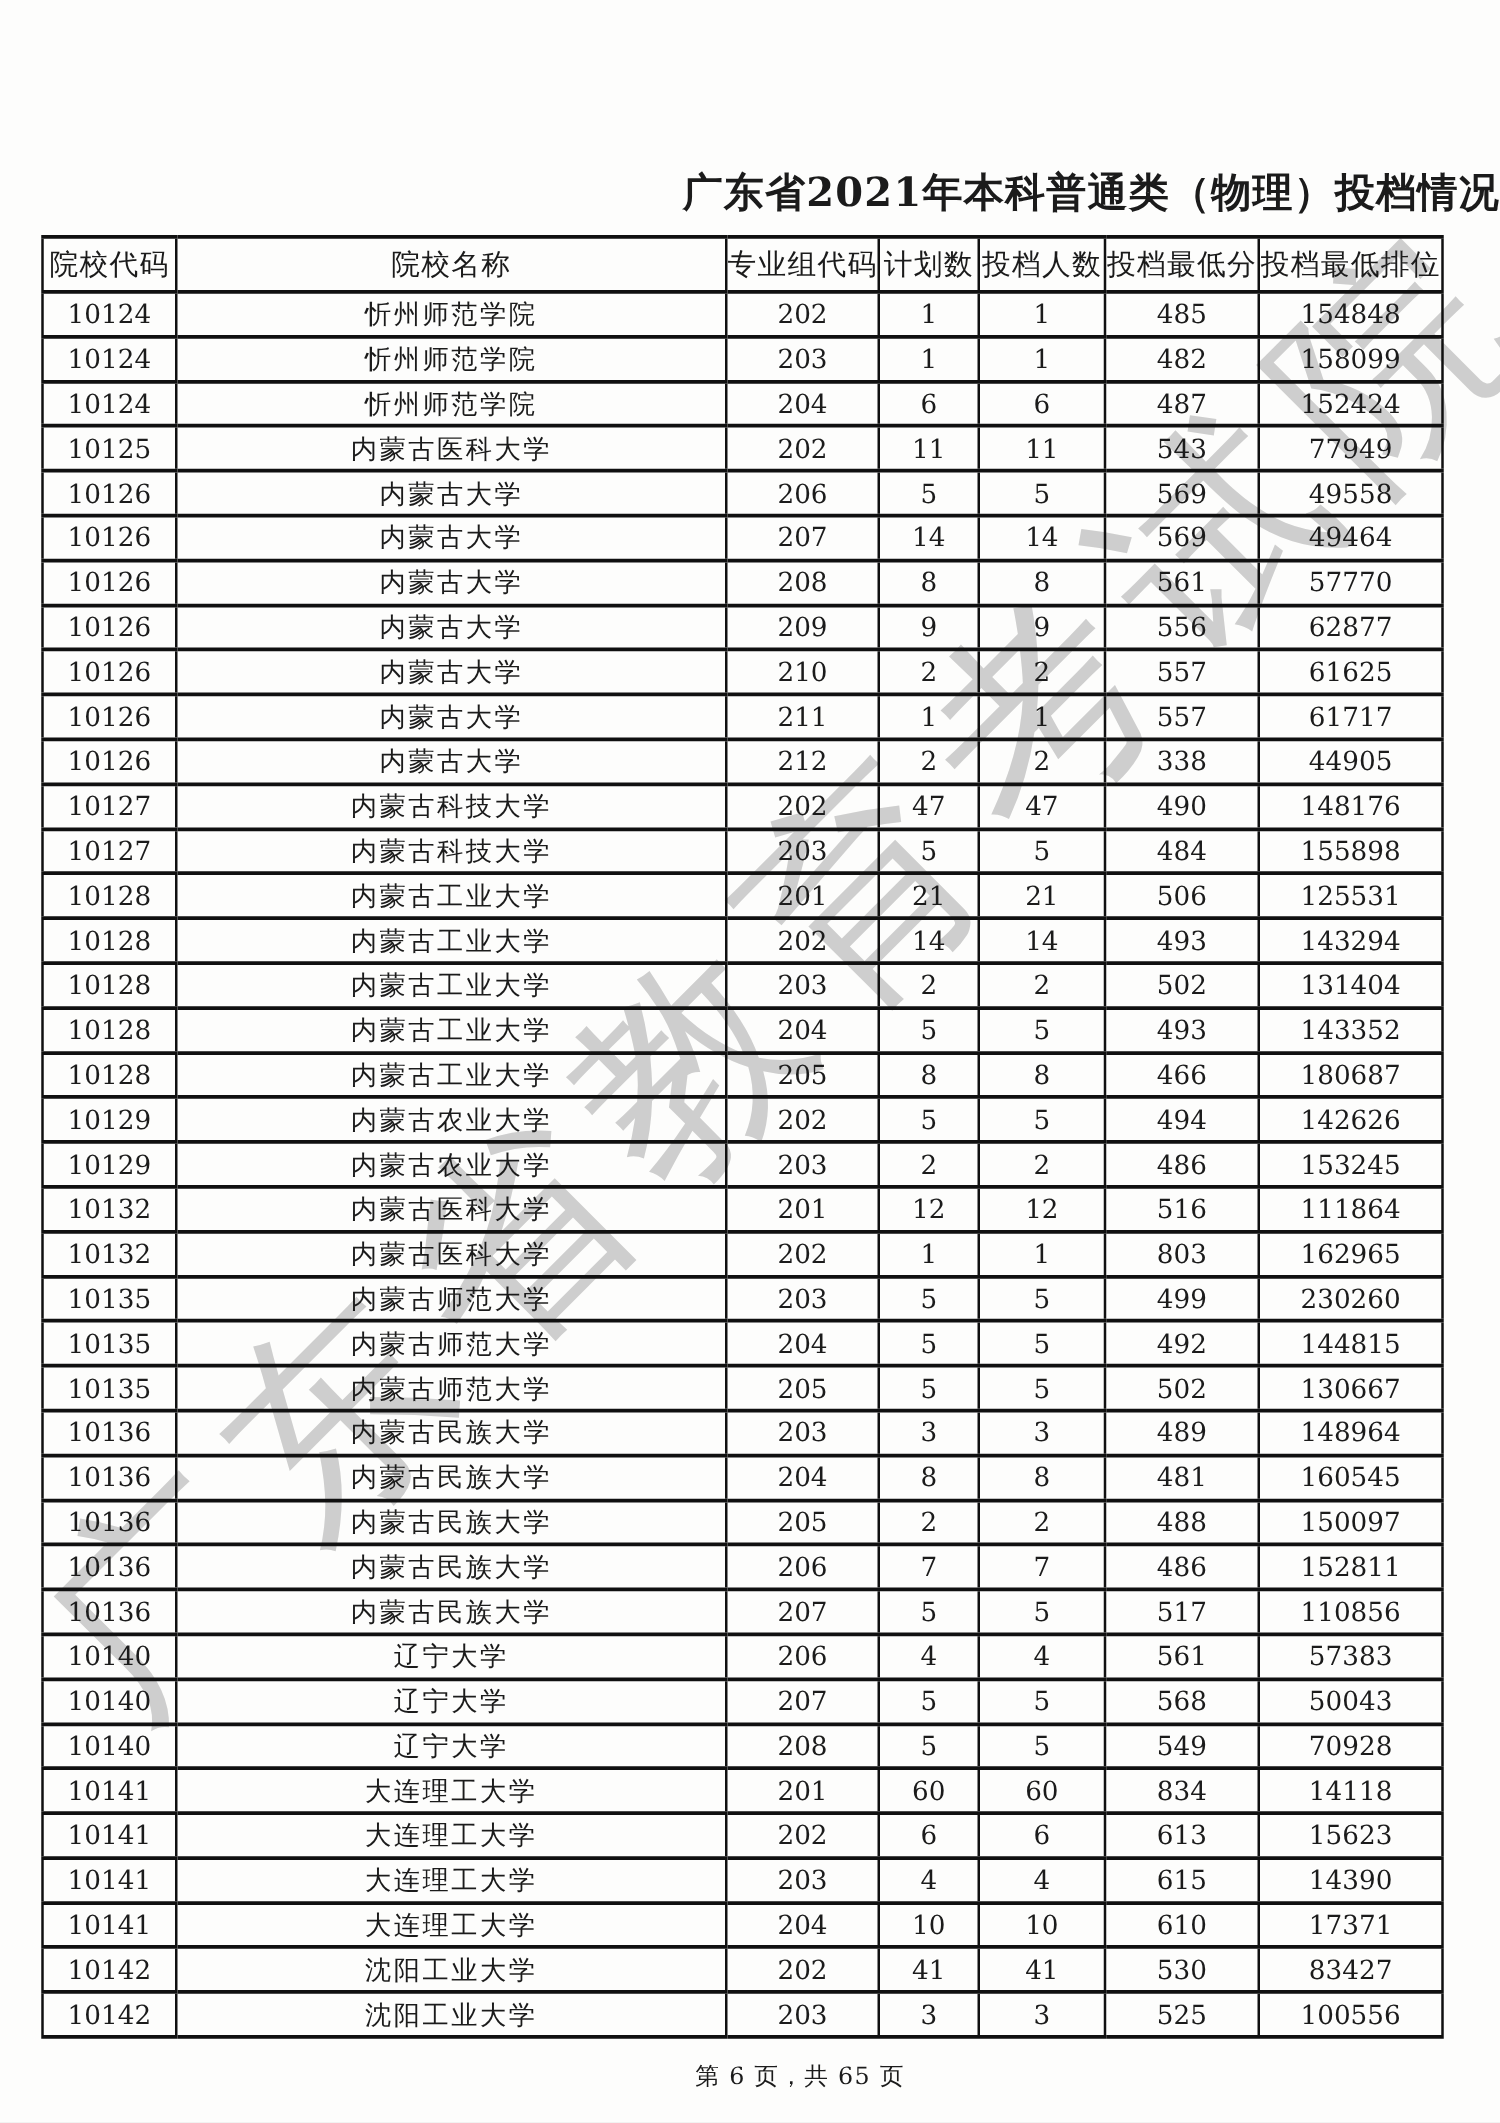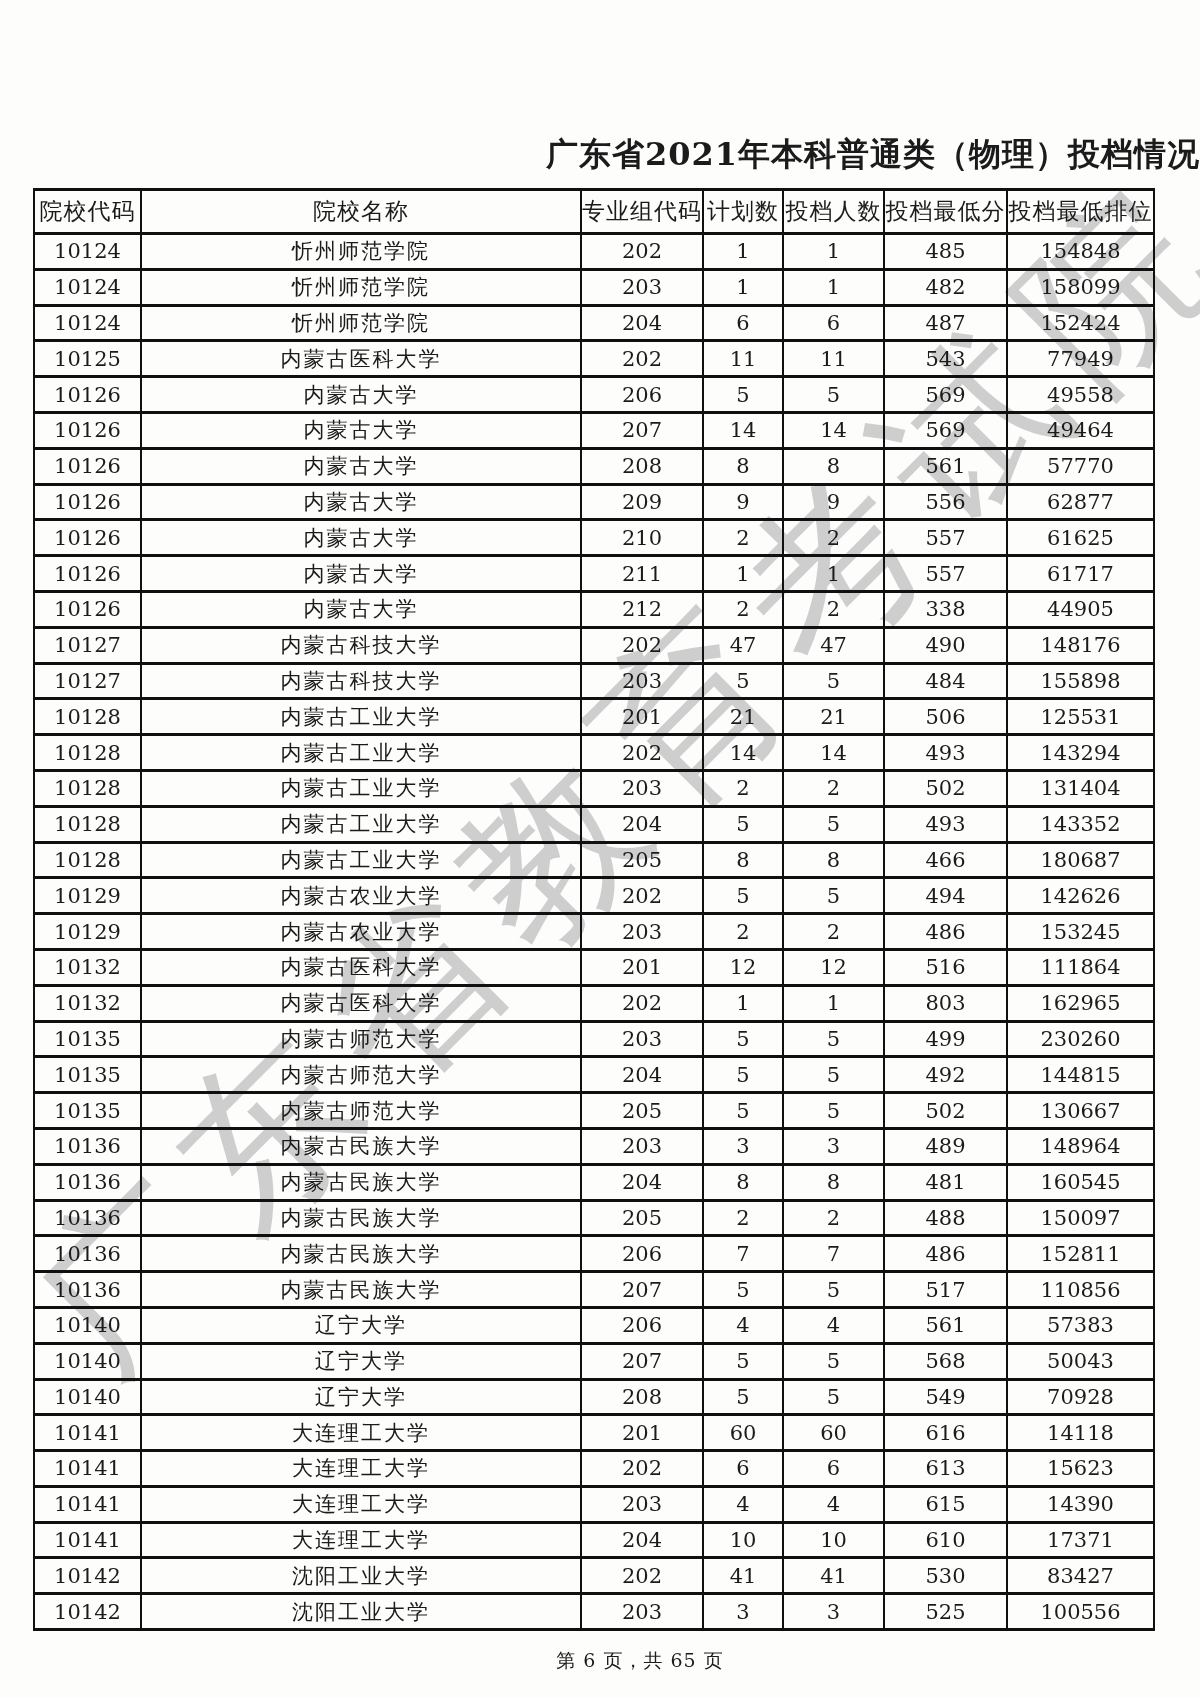--- a/index.html
+++ b/index.html
@@ -423,21 +423,21 @@
     <td>5</td>
     <td>549</td>
     <td>70928</td>
   </tr>
         <tr>
     <td>10141</td>
     <td class="name-cell">大连理工大学</td>
     <td>201</td>
     <td>60</td>
     <td>60</td>
-    <td>616</td>
+    <td>834</td>
     <td>14118</td>
   </tr>
         <tr>
     <td>10141</td>
     <td class="name-cell">大连理工大学</td>
     <td>202</td>
     <td>6</td>
     <td>6</td>
     <td>613</td>
     <td>15623</td>

